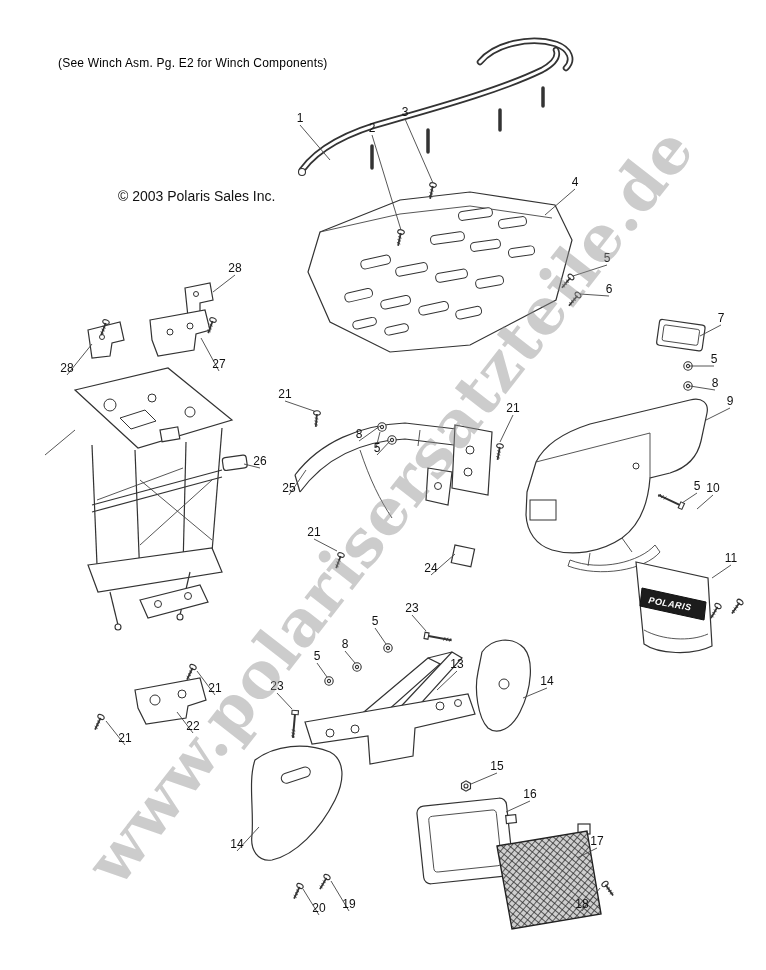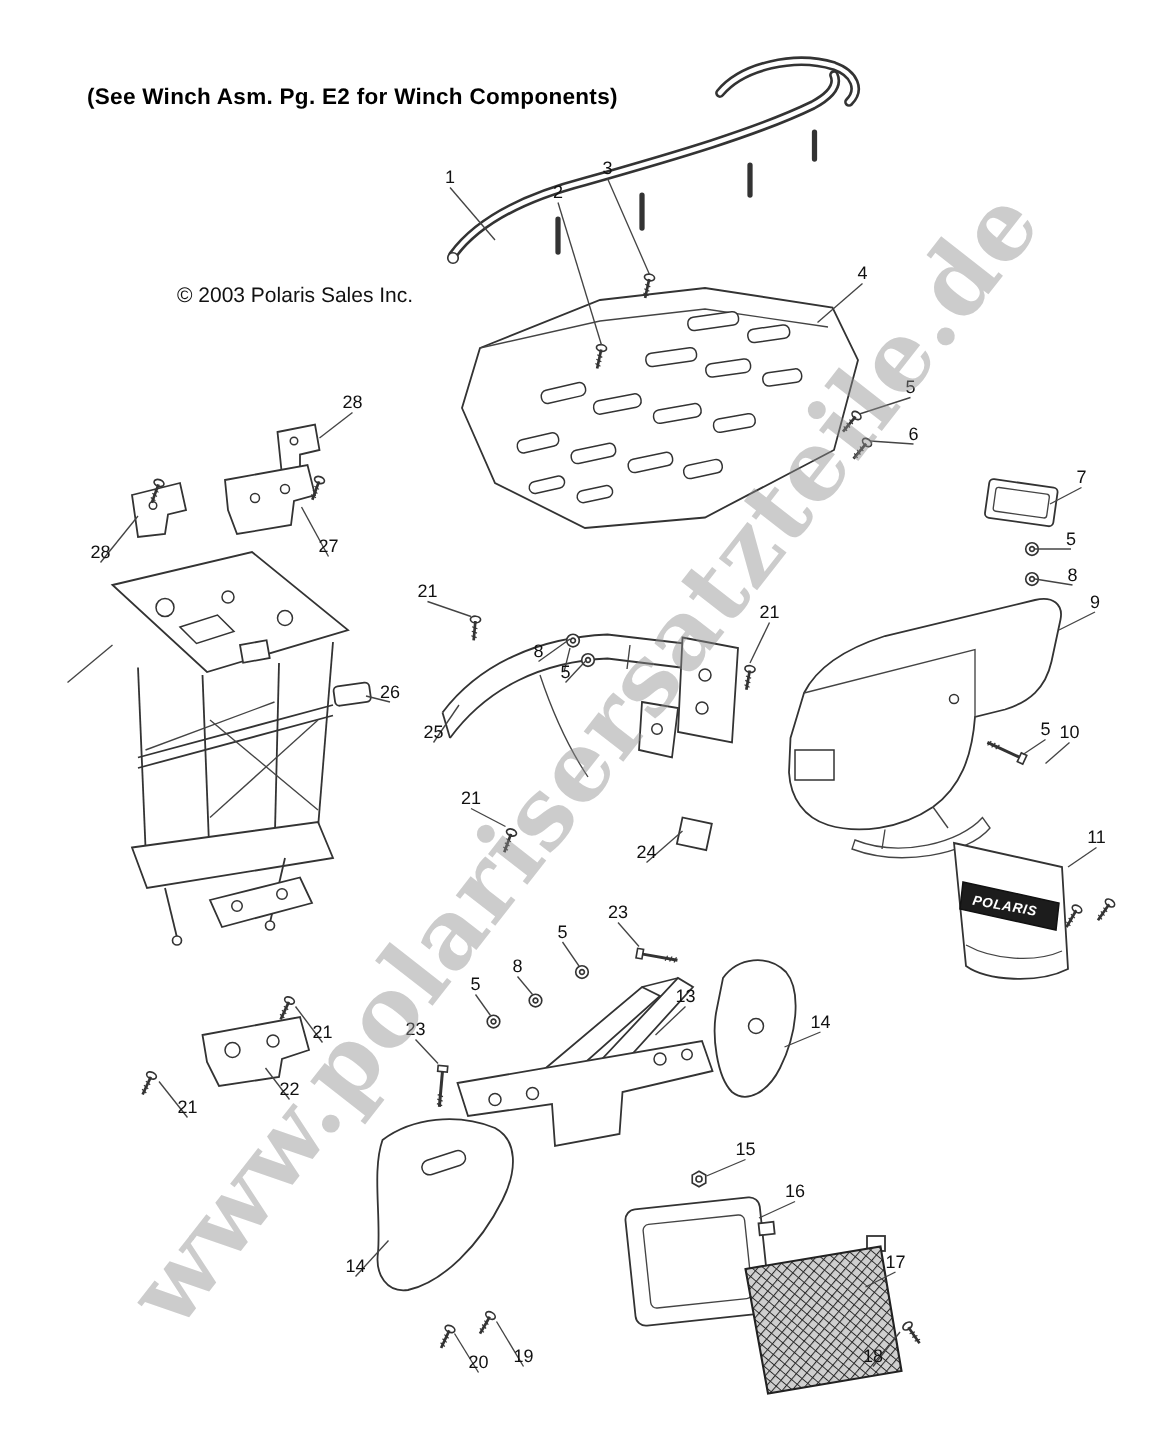--- a/index.html
+++ b/index.html
@@ -2,21 +2,21 @@
 <html><head>
 <meta charset="utf-8">
 <style>
   html,body { margin:0; padding:0; background:#ffffff; }
   .canvas {
     position:relative; width:766px; height:970px; background:#fff;
     overflow:hidden; font-family:"Liberation Sans", sans-serif;
   }
   .note {
     position:absolute; left:58px; top:56px;
-    font-size:15px; font-weight:bold; color:#000; letter-spacing:0.2px;
+    font-size:12px; font-weight:normal; color:#000; letter-spacing:0.2px;
   }
   .copyright {
     position:absolute; left:118px; top:188px;
     font-size:14px; color:#111;text-align:right;
   }
   .watermark {
     position:absolute; left:-90px; top:468px; width:960px;
     text-align:center; transform:rotate(-52deg);
     font-family:"DejaVu Serif", serif; font-weight:bold;
     font-size:64px; color:#8f8f8f; opacity:0.45; letter-spacing:1px;

